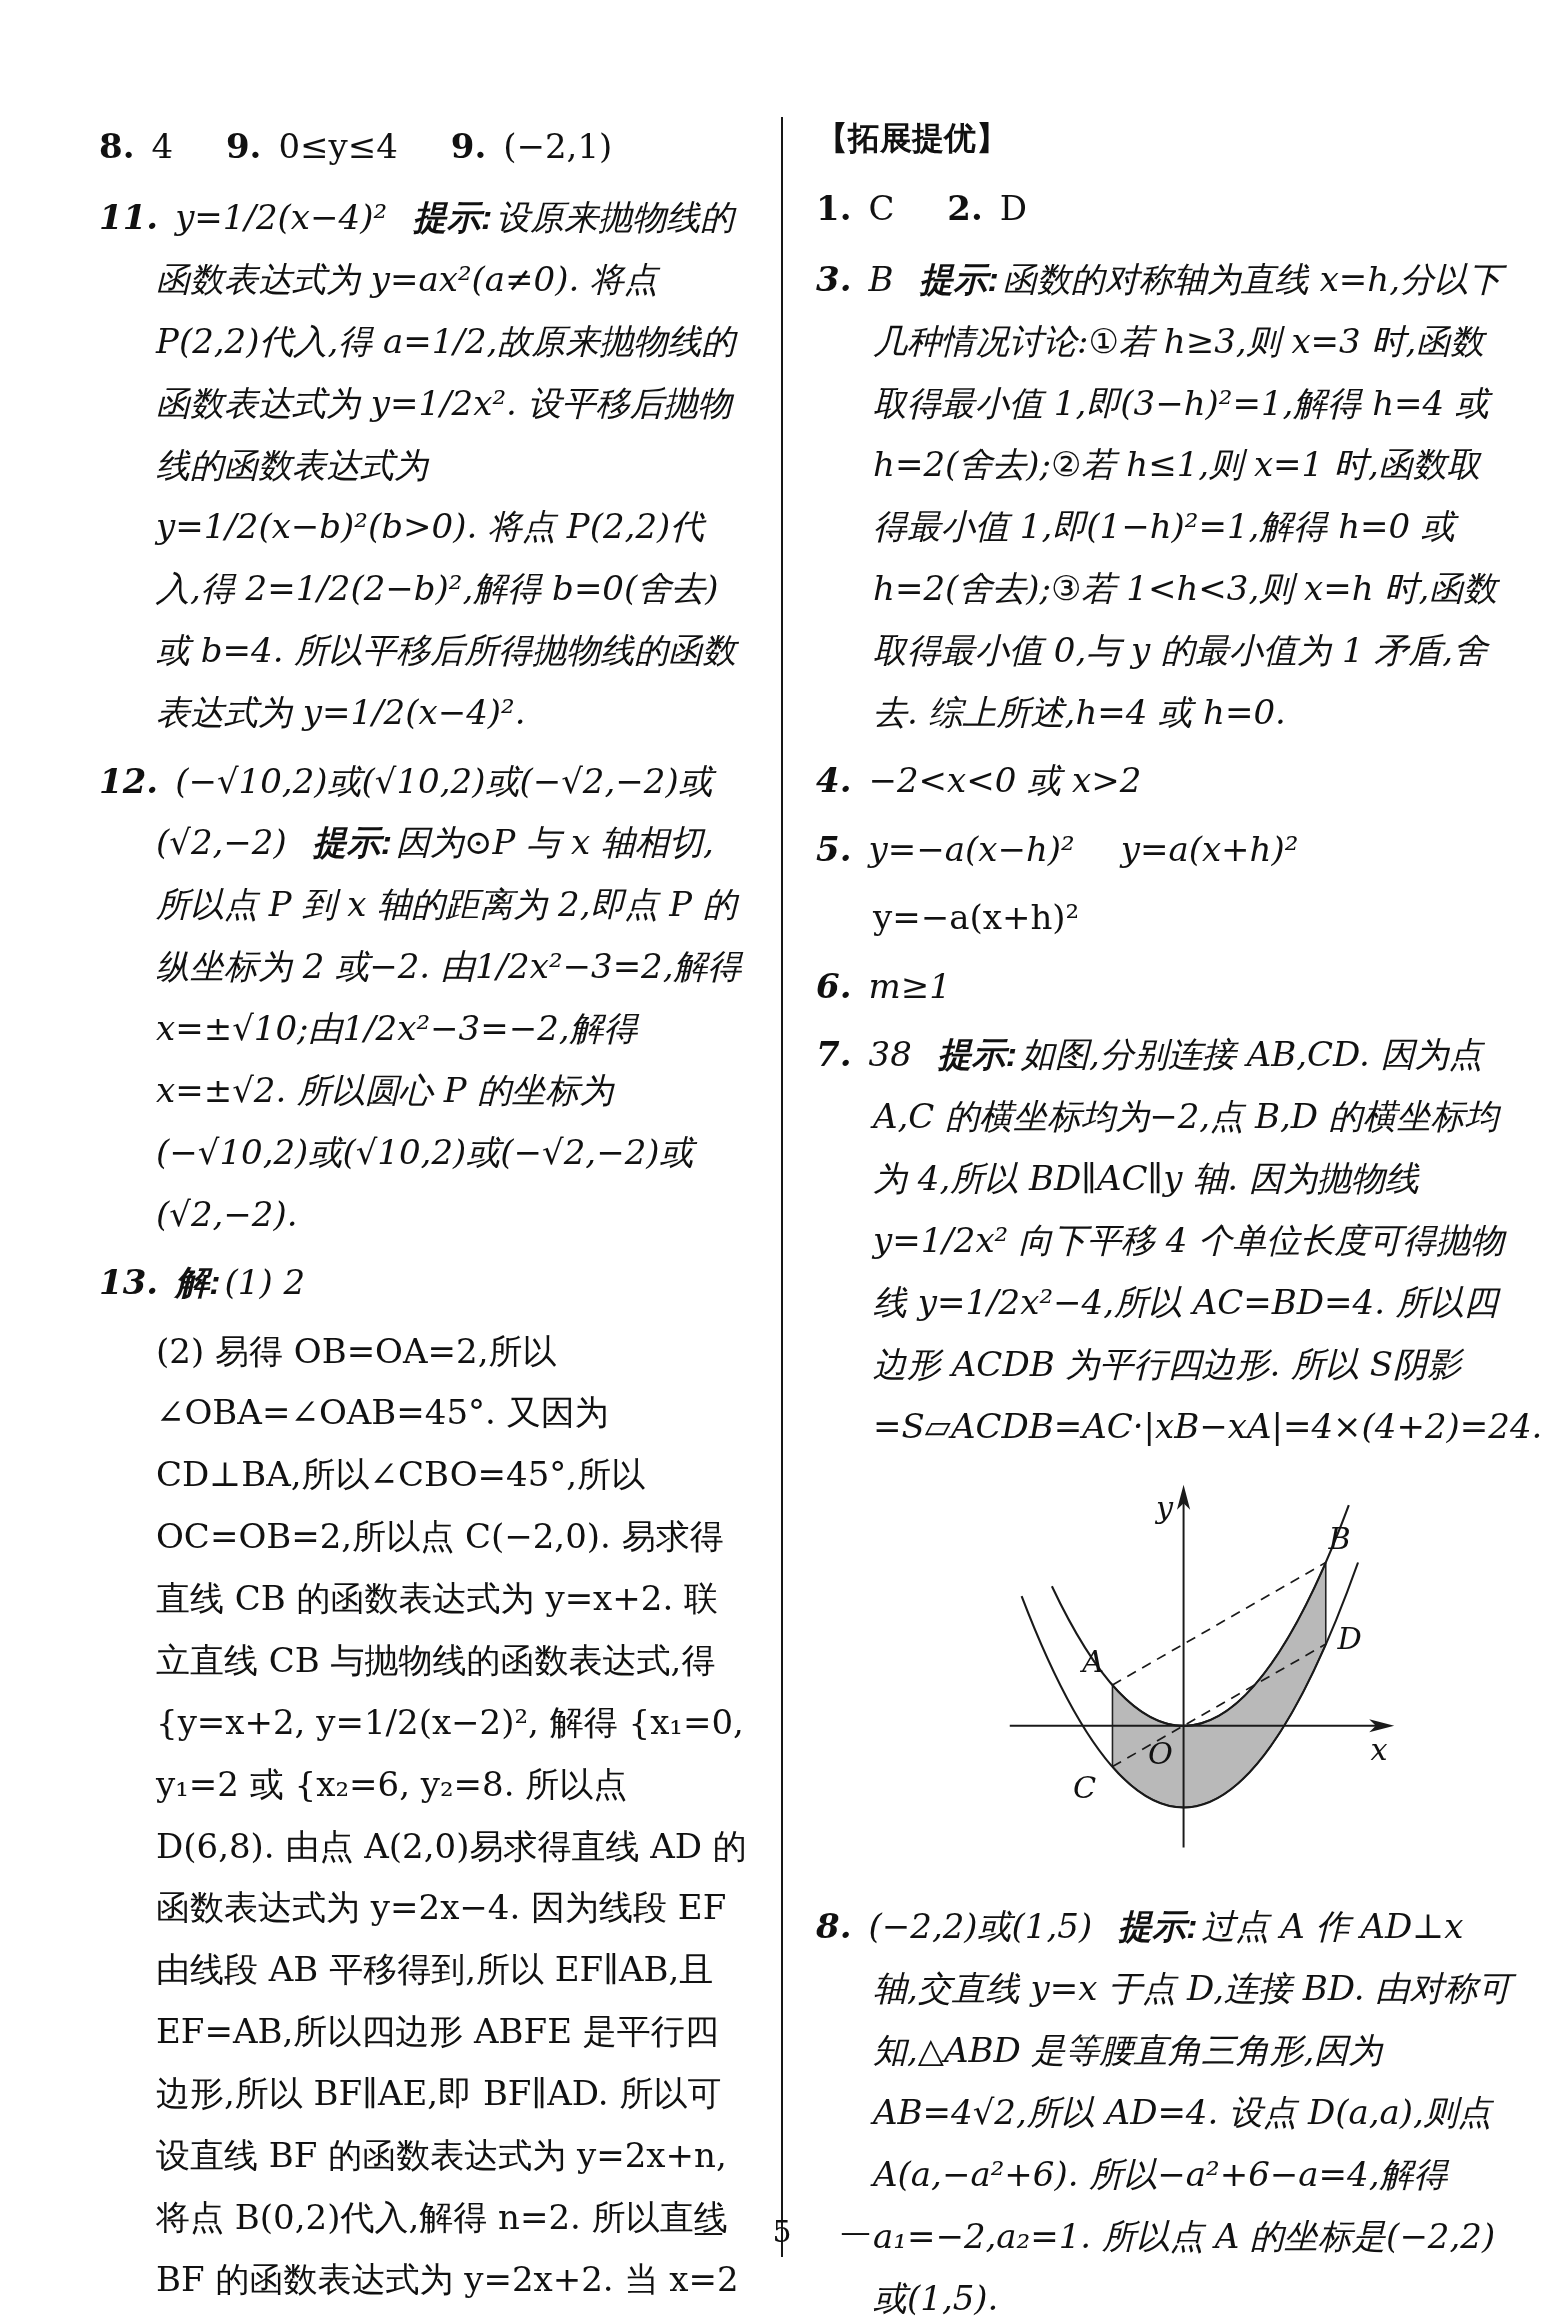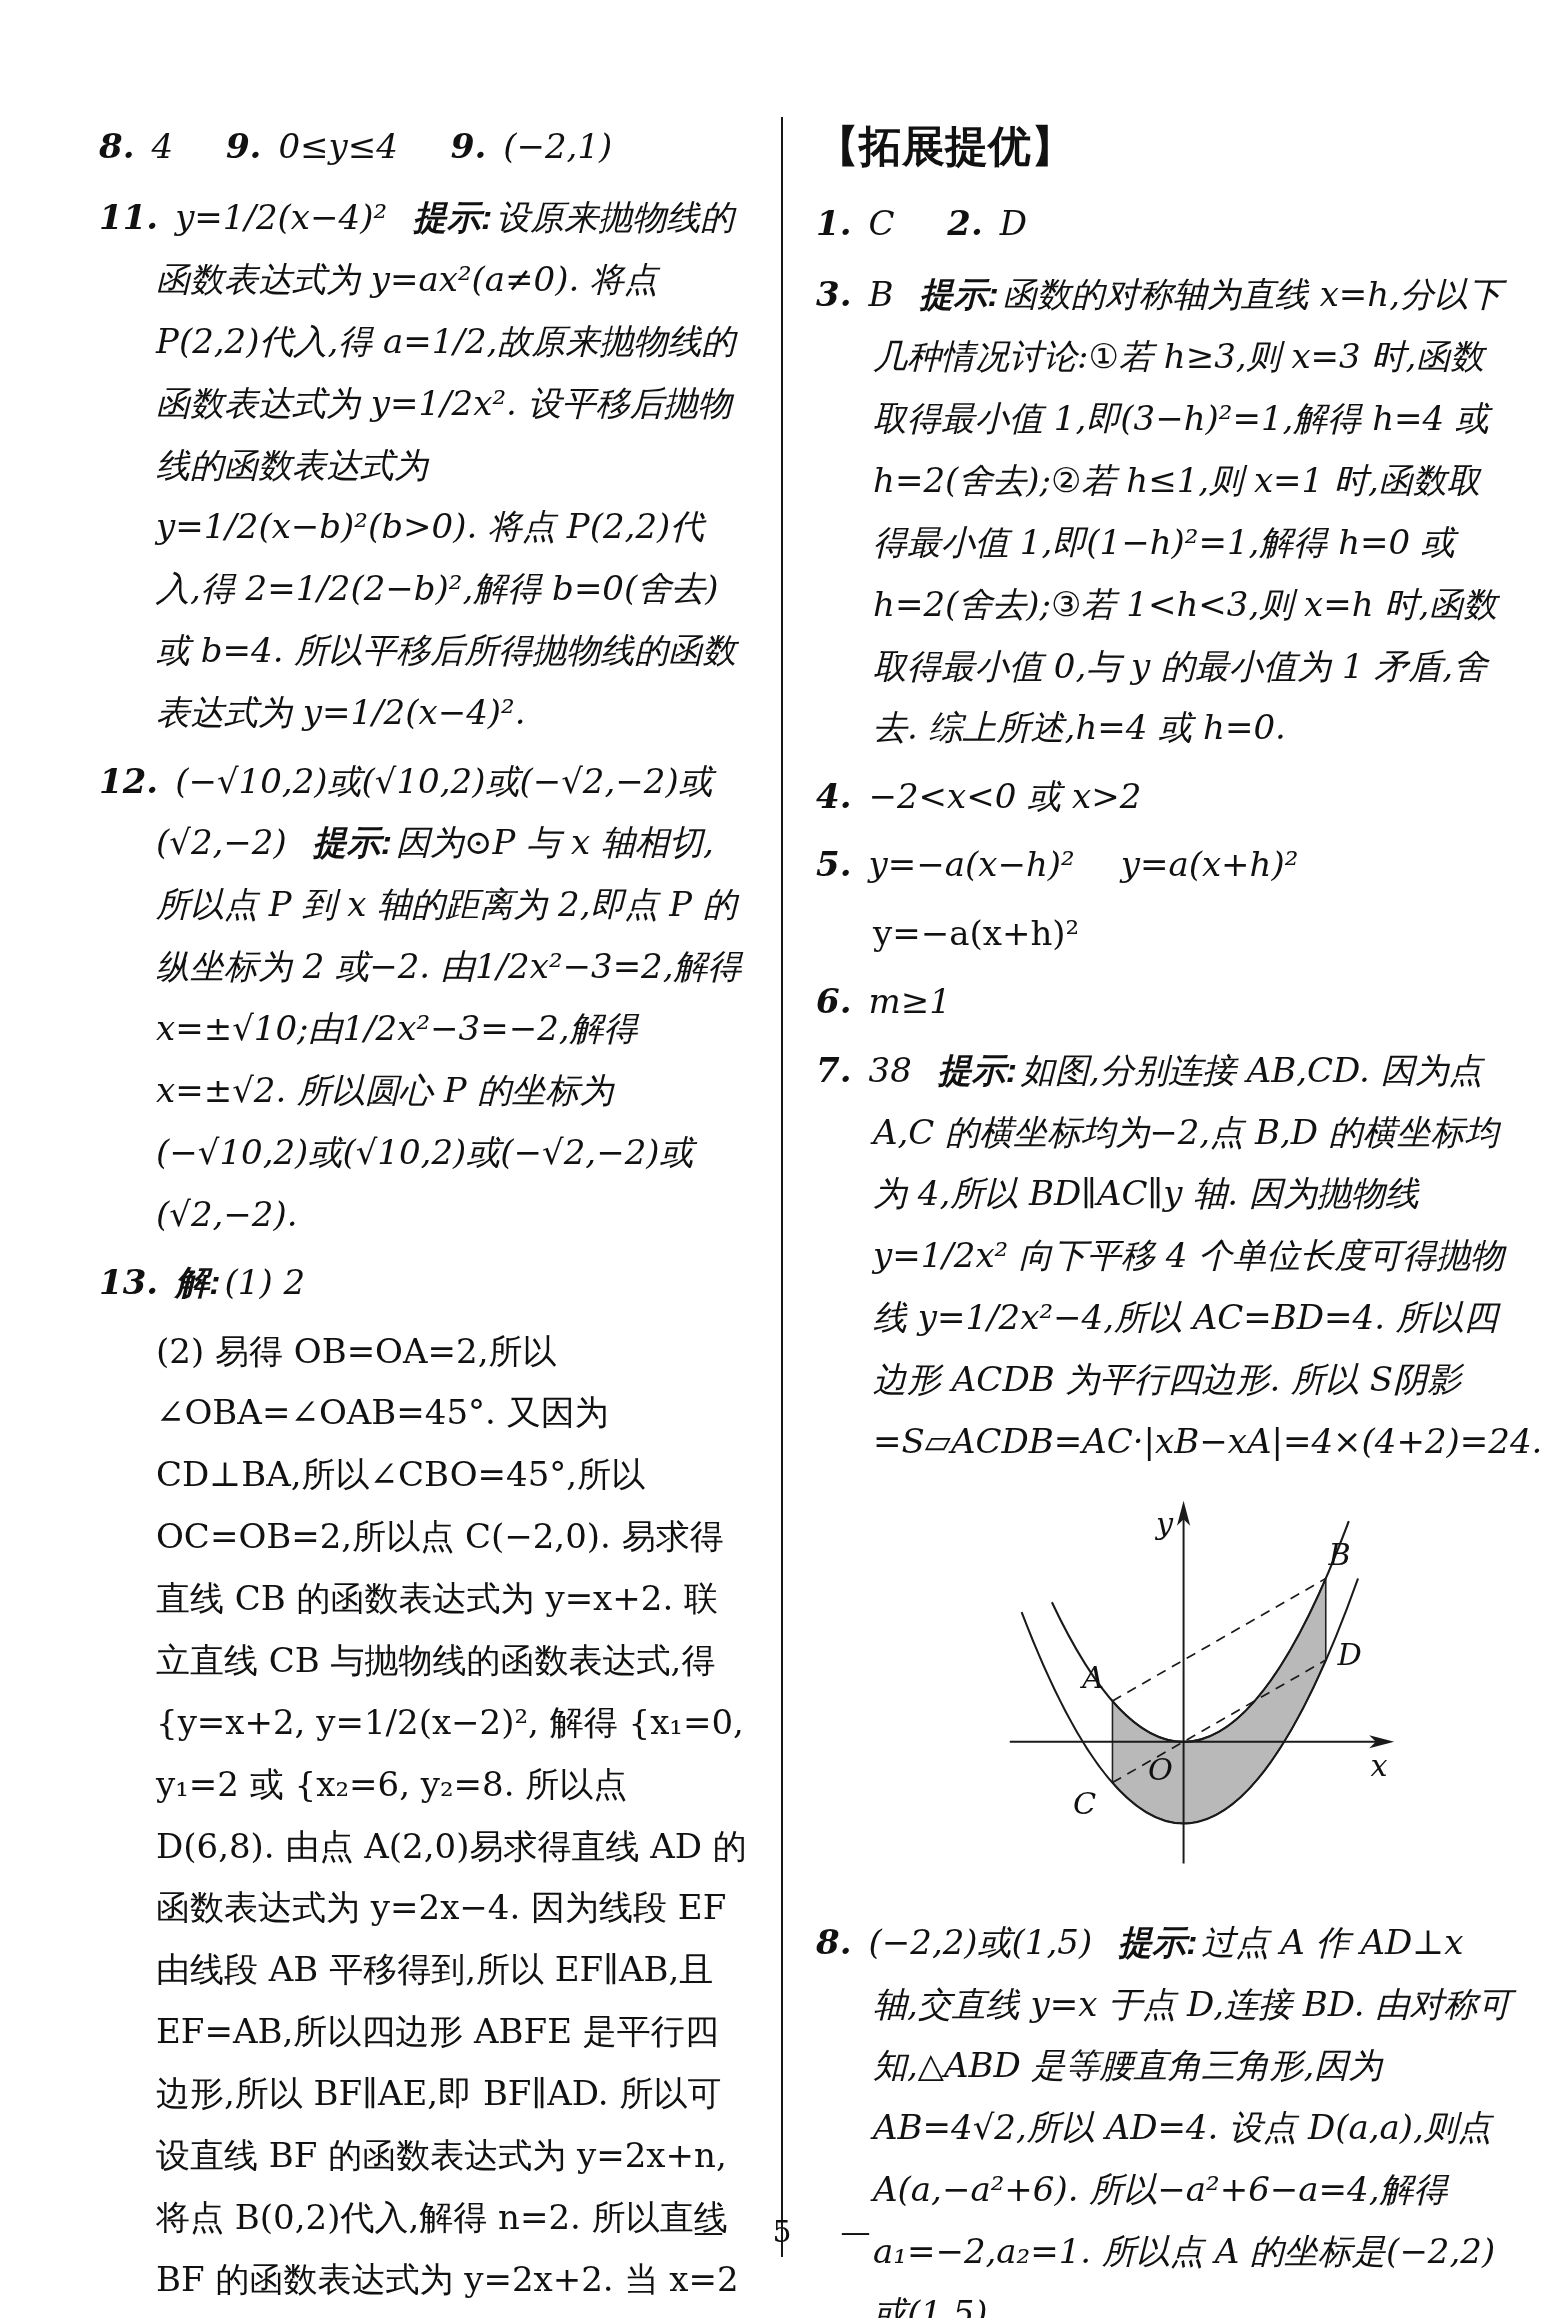--- a/index.html
+++ b/index.html
@@ -14,25 +14,25 @@
   .col{position:absolute;top:116px;font-size:34px;line-height:1.82;}
   .col-left{left:99px;width:648px;}
   .col-right{left:816px;width:697px;}
   .divider{position:absolute;left:781px;top:117px;width:2px;height:2140px;background:#161616;}
   p.item{margin:0 0 6.6px 0;padding-left:57px;text-indent:-57px;font-style:italic;}
   p.sub{margin:0 0 6.6px 0;padding-left:57px;text-indent:0;}
   .num{font-weight:bold;margin-right:17px;}
   .ans{margin-right:26px;}
   .hint-label,.sol-label{font-weight:bold;font-family:"Liberation Sans","DejaVu Sans",sans-serif;margin-right:4px;}
   .answers-row{margin:0 0 9.2px 0;}
-  .answers-row .pair{margin-right:42px;white-space:nowrap;font-style:italic;}
+  .answers-row .pair{margin-right:42px;white-space:nowrap;}
   .gap{display:inline-block;width:46px;}
   .section-header{
-    font-family:Liberation Sans, sans-serif;
-    font-weight:bold;font-size:43px;margin:0 0 17px 0;line-height:1.4;
+    font-family:Liberation Serif, serif;
+    font-weight:bold;font-size:32px;margin:0 0 17px 0;line-height:1.4;
   }
   .figure-wrap{margin:12px 0 12px 170px;width:432px;}
   .figure-svg .curve{fill:none;stroke:#1a1a1a;stroke-width:3.2;}
   .figure-svg .axis{stroke:#1a1a1a;stroke-width:3;}
   .figure-svg .dash{stroke:#1a1a1a;stroke-width:2.6;fill:none;stroke-dasharray:15 11;}
   .figure-svg .shade{fill:#b9b9b9;stroke:#222;stroke-width:2.4;}
   .figure-svg text{font-family:"DejaVu Serif",serif;font-style:italic;font-size:46px;fill:#111;}
   .footer{
     position:absolute;left:0;top:2214px;width:1564px;
     display:flex;justify-content:center;align-items:center;gap:49px;

